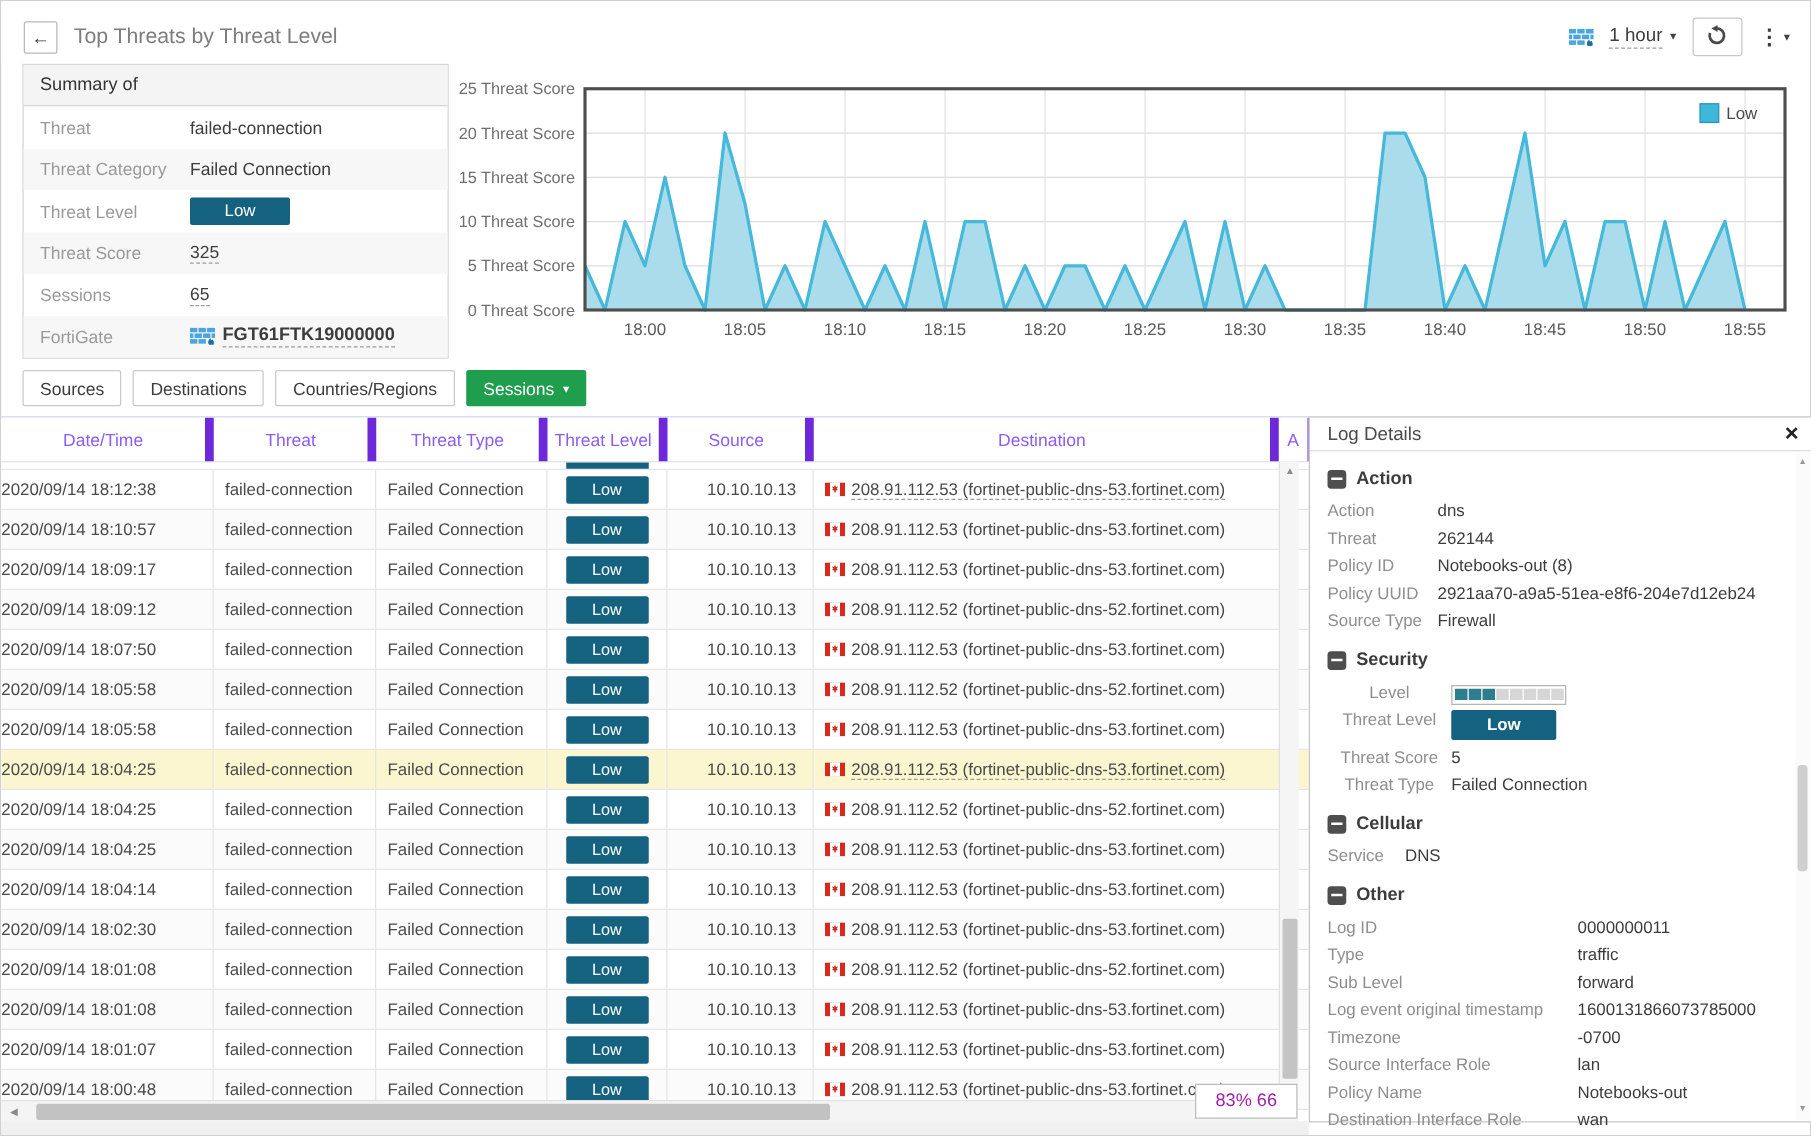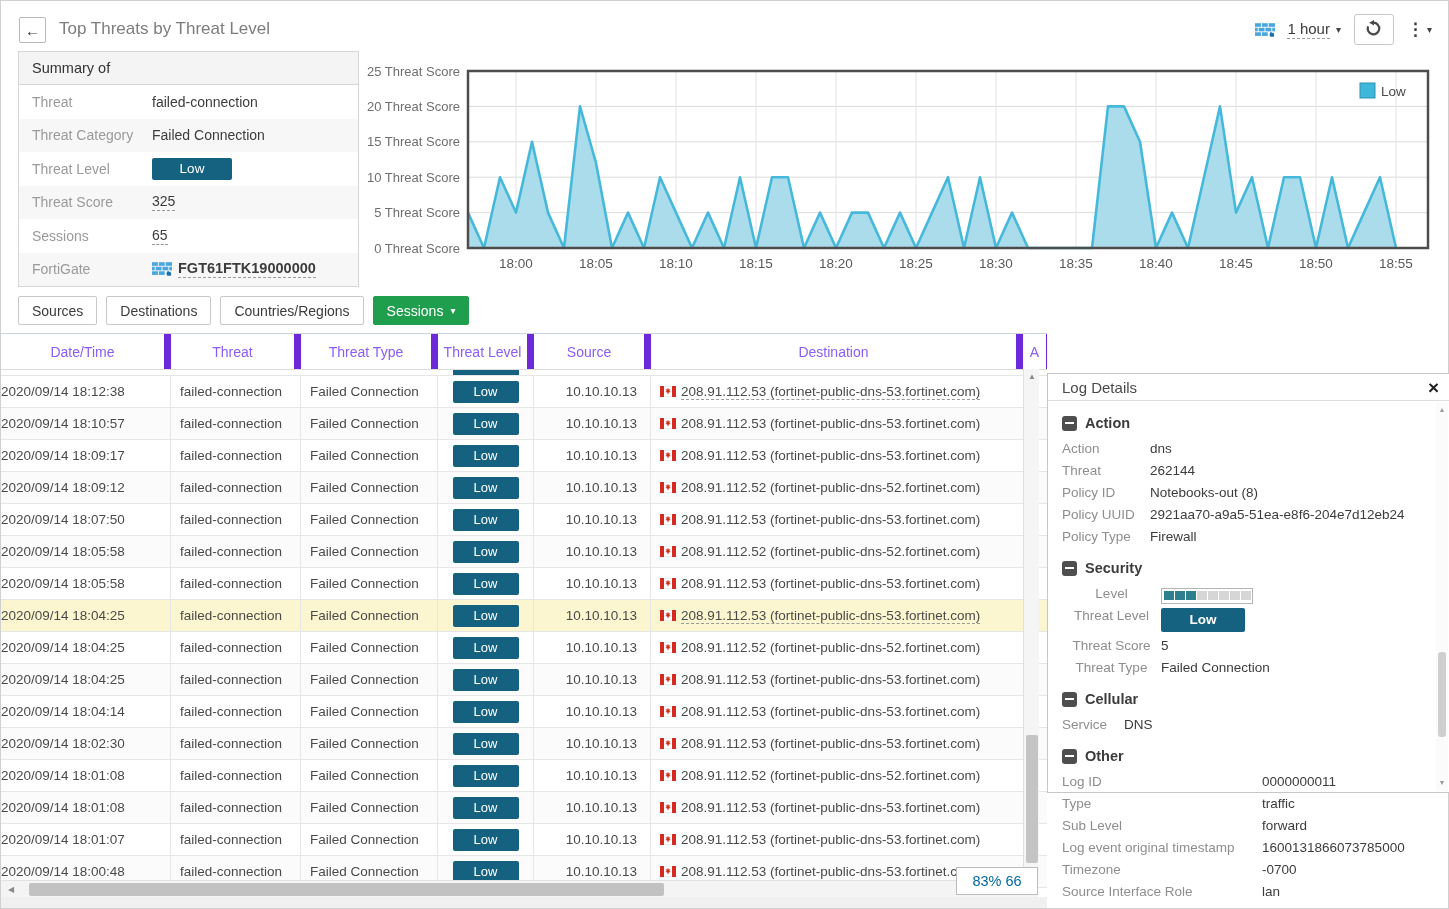--- a/index.html
+++ b/index.html
@@ -70,25 +70,25 @@
 
   
   .vscroll { position:absolute; left:1022px; top:368px; width:16px; height:512px; background:#f5f5f5; border-left:1px solid #e0e0e0; z-index:5; }
   .vscroll .arr { position:absolute; left:0; width:16px; height:16px; font-size:8px; color:#8a8a8a; text-align:center; line-height:16px; cursor:pointer; }
   .vscroll .arr-up { top:0; }
   .vscroll .arr-down { bottom:0; }
   .vscroll .thumb { position:absolute; left:2px; width:12px; height:128px; bottom:18px; background:#c4c4c4; border-radius:2px; cursor:pointer; }
   .hscroll { position:absolute; left:0; bottom:11px; width:1037px; height:17px; background:#f4f4f4; border-top:1px solid #e2e2e2; z-index:4; }
   .hscroll .arr-left { position:absolute; left:2px; top:0; width:16px; height:16px; font-size:8px; color:#8a8a8a; text-align:center; line-height:17px; cursor:pointer; }
   .hscroll .thumb { position:absolute; left:28px; top:2px; width:635px; height:13px; background:#c2c2c2; border-radius:2px; cursor:pointer; }
-  .scroll-badge { position:absolute; left:955px; bottom:13px; width:82px; height:28px; background:#fff; border:1px solid #bcbcbc; font-size:14.5px; color:#0369a1; display:flex; align-items:center; justify-content:center; z-index:6; }
+  .scroll-badge { position:absolute; left:955px; bottom:13px; width:82px; height:28px; background:#fff; border:1px solid #bcbcbc; font-size:14.5px; color:#a21caf; display:flex; align-items:center; justify-content:center; z-index:6; }
   .bottom-strip { position:absolute; left:0; bottom:0; width:1046px; height:11px; background:#f0f0f0; }
 
   
-  .log-panel { position:absolute; left:1046px; top:332px; width:403px; height:420px; background:#fff; border:1px solid #c6c6c6; z-index:7;margin-top:40px; }
+  .log-panel { position:absolute; left:1046px; top:332px; width:403px; height:565px; background:#fff; border:1px solid #c6c6c6; z-index:7; }
   .lp-header { height:27px; display:flex; align-items:center; justify-content:space-between; padding:0 10px 0 14px; border-bottom:1px solid #ddd; }
   .lp-title { font-size:15px; color:#4a4a4a; }
   .lp-close { font-size:19px; font-weight:bold; color:#222; cursor:pointer; line-height:1; background:none; border:none; }
   .lp-body { padding:8px 20px 8px 14px; }
   .log-sec { margin-bottom:13px; }
   .sec-head { display:flex; align-items:center; gap:8px; margin:6px 0 8px; }
   .collapse-icon { width:15px; height:15px; background:#4e4e4e; border-radius:3px; position:relative; cursor:pointer; flex:none; }
   .collapse-icon::after { content:""; position:absolute; left:3px; top:6.5px; width:9px; height:2.4px; background:#fff; }
   .sec-title { font-size:14.5px; font-weight:bold; color:#3c3c3c; }
   .log-row { display:flex; font-size:13.5px; line-height:20px; }
@@ -634,21 +634,21 @@
           </div>
           <div class="log-row mb">
         <span class="log-lbl">Policy ID</span>
             <span class="log-val">Notebooks-out (8)</span>
           </div>
           <div class="log-row mb">
         <span class="log-lbl">Policy UUID</span>
             <span class="log-val">2921aa70-a9a5-51ea-e8f6-204e7d12eb24</span>
           </div>
           <div class="log-row mb">
-        <span class="log-lbl">Policy Type</span>
+        <span class="log-lbl">Source Type</span>
             <span class="log-val">Firewall</span>
           </div>
         </section>
         <section class="log-sec">
           <div class="sec-head">
       <span class="collapse-icon"></span>
       <span class="sec-title">Security</span>
     </div>
           <div class="log-row mb">
         <span class="log-lbl">Level</span>

